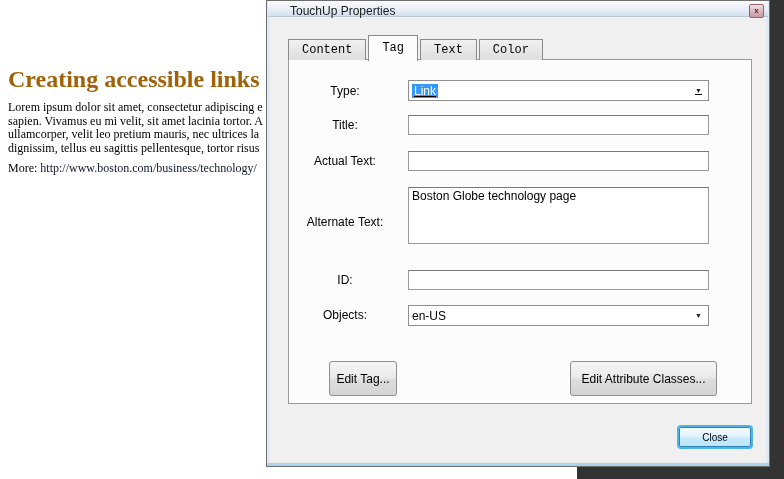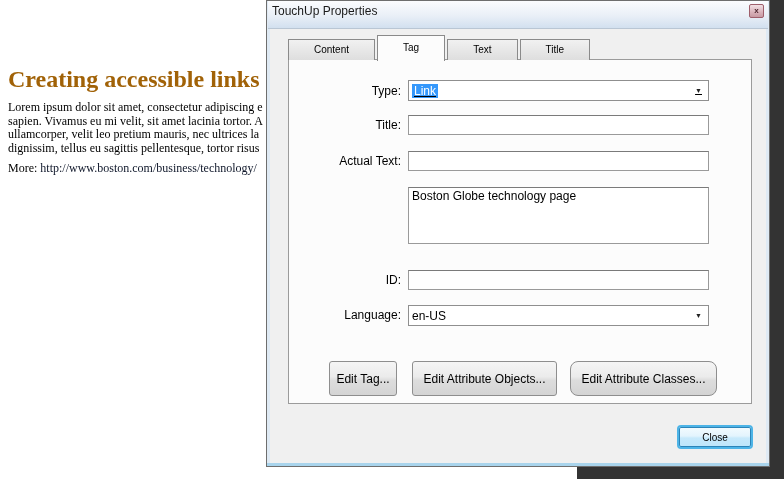--- a/index.html
+++ b/index.html
@@ -33,58 +33,58 @@
 
   
   .dialog{
     position:absolute;left:266px;top:0;width:504px;height:467px;
     background:#f0f0f0;
     border:1px solid #6e6e6e;
     box-shadow:inset 0 -3px 0 #a9d4ec, inset 3px 0 0 #dfeaf4, inset -3px 0 0 #dfeaf4;
     box-sizing:border-box;
   }
   .titlebar{
-    position:absolute;left:1px;top:0;right:1px;height:28px;
+    position:absolute;left:1px;top:0;right:1px;height:16px;
     background:linear-gradient(#fbfcfe 0%, #e9eff7 55%, #d2e0ef 100%);
     border-bottom:1px solid #b9c6d4;
-    font-size:12px;color:#1b1b1b;line-height:20px;padding-left:4px;
+    font-size:12px;color:#1b1b1b;line-height:20px;padding-left:22px;
     box-sizing:border-box;
   }
   .titlebar-close{
     position:absolute;right:4px;top:3px;width:15px;height:14px;
     background:linear-gradient(#f2e0e4 0%, #d9b2ba 60%, #c79aa3 100%);
     border:1px solid #9e5e6b;border-radius:2px;
     display:flex;align-items:center;justify-content:center;
     font-size:8px;color:#4d262f;cursor:pointer;box-sizing:border-box;
     font-weight:bold;
   }
 
   
   .tabs{
     position:absolute;left:21px;top:34px;height:25px;
     display:flex;align-items:flex-end;z-index:3;
   }
   .tab{
-    height:21px;line-height:20px;padding:0 25px;margin-right:2px;
+    height:21px;line-height:20px;padding:0 13px;margin-right:2px;
     background:linear-gradient(#f1f1f1,#dedede);
     border:1px solid #8a8a8a;border-bottom:none;
-    font-size:10px;color:#000;cursor:pointer;box-sizing:border-box;
+    font-size:12px;color:#000;cursor:pointer;box-sizing:border-box;font-family:Liberation Mono, monospace;
   }
   .tab.active{
     height:26px;line-height:24px;
     background:#fcfcfc;margin-bottom:-1px;z-index:4;position:relative;
   }
 
   
   .panel{
     position:absolute;left:21px;top:58px;width:464px;height:345px;
     background:#fcfcfc;border:1px solid #9b9b9b;z-index:2;box-sizing:border-box;
   }
   .field-label{
-    position:absolute;left:0;width:112px;text-align:right;
+    position:absolute;left:0;width:112px;text-align:center;
     font-size:12px;color:#000;
   }
   .text-input{
     position:absolute;left:119px;width:301px;height:20px;
     background:#fff;border:1px solid #9a9a9a;border-top-color:#7a7a7a;
     box-sizing:border-box;font-size:12px;font-family:"Liberation Sans",sans-serif;
     padding:1px 3px;outline:none;
   }
   .combo{
     position:absolute;left:119px;width:301px;height:21px;
@@ -138,47 +138,47 @@
 
   <div class="titlebar">
     <span>TouchUp Properties</span>
     <span class="titlebar-close">x</span>
   </div>
 
   <div class="tabs">
     <div class="tab">Content</div>
     <div class="tab active">Tag</div>
     <div class="tab">Text</div>
-    <div class="tab">Title</div>
+    <div class="tab">Color</div>
   </div>
 
   <div class="panel">
 
     <div class="field-label" style="top:24px;">Type:</div>
     <div class="combo" style="top:20px;text-decoration:underline;">
       <span class="sel-highlight">Link</span>
       <span class="arrow">▼</span>
     </div>
 
     <div class="field-label" style="top:58px;">Title:</div>
     <input class="text-input" style="top: 55px;" type="text" value="">
 
     <div class="field-label" style="top:94px;">Actual Text:</div>
     <input class="text-input" style="top: 91px;" type="text" value="">
 
+    <div class="field-label" style="top:155px;">Alternate Text:</div>
     <textarea class="textarea" style="">Boston Globe technology page</textarea>
 
     <div class="field-label" style="top:213px;">ID:</div>
     <input class="text-input" style="top: 210px;" type="text" value="">
 
-    <div class="field-label" style="top:248px;">Language:</div>
+    <div class="field-label" style="top:248px;">Objects:</div>
     <div class="combo" style="top:245px;">
       <span>en-US</span>
       <span class="arrow">▼</span>
     </div>
 
     <button class="edit-btn" style="left:40px;width:68px;">Edit Tag...</button>
-    <button class="edit-btn" style="left:123px;width:145px;">Edit Attribute Objects...</button>
-    <button class="edit-btn" style="left:281px;width:147px;border-radius:8px;">Edit Attribute Classes...</button>
+    <button class="edit-btn" style="left:281px;width:147px;">Edit Attribute Classes...</button>
   </div>
 
   <button class="close-btn">Close</button>
 </div>
 
 </body></html>

